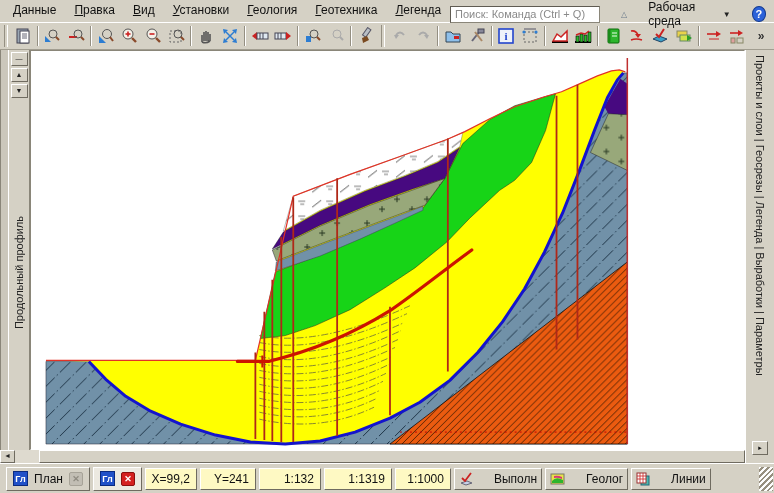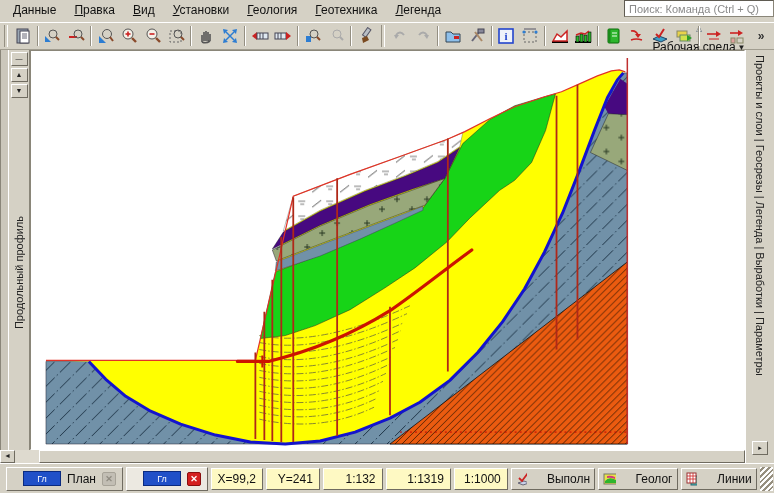--- a/index.html
+++ b/index.html
@@ -3,21 +3,21 @@
 <meta charset="utf-8">
 <style>
   * { margin:0; padding:0; box-sizing:border-box; }
   html,body { width:774px; height:493px; overflow:hidden; }
   body { font-family:"Liberation Sans", sans-serif; font-size:12px; background:#D5D1C5; color:#111; position:relative; }
 
   
   .menubar { height:22px; display:flex; align-items:flex-start; padding-left:4px; }
   .menu-item { padding:3px 9px 2px 9px; cursor:default; }
   .menu-item:first-letter { text-decoration:underline; }
-  .search-wrap { margin-left:auto; display:flex; align-items:center; gap:7px; padding-right:0;flex-direction:column; }
+  .search-wrap { margin-left:auto; display:flex; align-items:center; gap:21px; padding-right:8px; }
   .search-input { width:150px; height:17px; border:1px solid #8a8679; border-top-color:#5f5b52; border-left-color:#5f5b52;
                   background:#fff; font-family:"Liberation Sans",sans-serif; font-size:11px; padding:0 4px; color:#444; }
   .search-input::placeholder { color:#8a8a8a; }
   .caret-up { font-size:8px; color:#6a7a8a; }
   .workspace { display:flex; align-items:center; gap:2px; }
   .dd-arrow { font-size:8px; color:#222; }
   .help-icon { width:16px; height:16px; border-radius:50%; background:#2b62d9; color:#fff; font-weight:bold;
                font-size:11px; display:flex; align-items:center; justify-content:center; border:1px solid #123a90; }
 
   
@@ -52,22 +52,22 @@
   .east { width:29px; background:#D5D1C5; border-left:1px solid #fff; display:flex; flex-direction:column; align-items:center; position:relative; }
   .vtext-right { margin-top:5px; writing-mode:vertical-rl; font-size:11px; color:#222; white-space:nowrap; }
   .east-btn { position:absolute; bottom:8px; width:16px; height:14px; background:#D5D1C5; border:1px solid;
               border-color:#fff #6f6b60 #6f6b60 #fff; font-size:7px; line-height:12px; text-align:center; }
 
   
   .statusbar { height:30px; display:flex; align-items:center; gap:3px; padding:2px 1px 2px 6px; border-top:1px solid #fff; }
   .stab { height:24px; display:flex; align-items:center; gap:6px; padding:0 6px; background:#D5D1C5;
           border:1px solid; border-color:#fff #6f6b60 #6f6b60 #fff; }
   .stab.active { background:#ECE9E1; }
-  .gl-icon { width:38px; height:15px; background:#2050C8; color:#fff; font-size:9px; font-weight:normal;
-             display:flex; align-items:center; justify-content:center; border:1px solid #0a2a80;margin-left:10px; }
+  .gl-icon { width:15px; height:15px; background:#2050C8; color:#fff; font-size:9px; font-weight:bold;
+             display:flex; align-items:center; justify-content:center; border:1px solid #0a2a80; }
   .close-box { width:14px; height:14px; border-radius:2px; font-size:9px; font-weight:bold; line-height:13px; text-align:center; }
   .close-gray { background:#c2beb4; color:#8f8b81; border:1px solid #a7a398; }
   .close-red { background:#D42020; color:#fff; border:1px solid #8a0f0f; }
   .sfield { height:22px; display:flex; align-items:center; justify-content:flex-end; padding:0 6px; background:#fef9c3;
             border:1px solid; border-color:#fff #6f6b60 #6f6b60 #fff; white-space:nowrap; }
   .stoggle { height:22px; display:flex; align-items:center; gap:20px; padding:0 4px; background:#D5D1C5;
              border:1px solid; border-color:#fff #6f6b60 #6f6b60 #fff; white-space:nowrap; overflow:hidden; }
   .sgrip { width:14px; height:24px; margin-left:auto;
            background:repeating-linear-gradient(135deg,#fdfdfd 0 2px,#968f7f 2px 4px); }
 </style>

